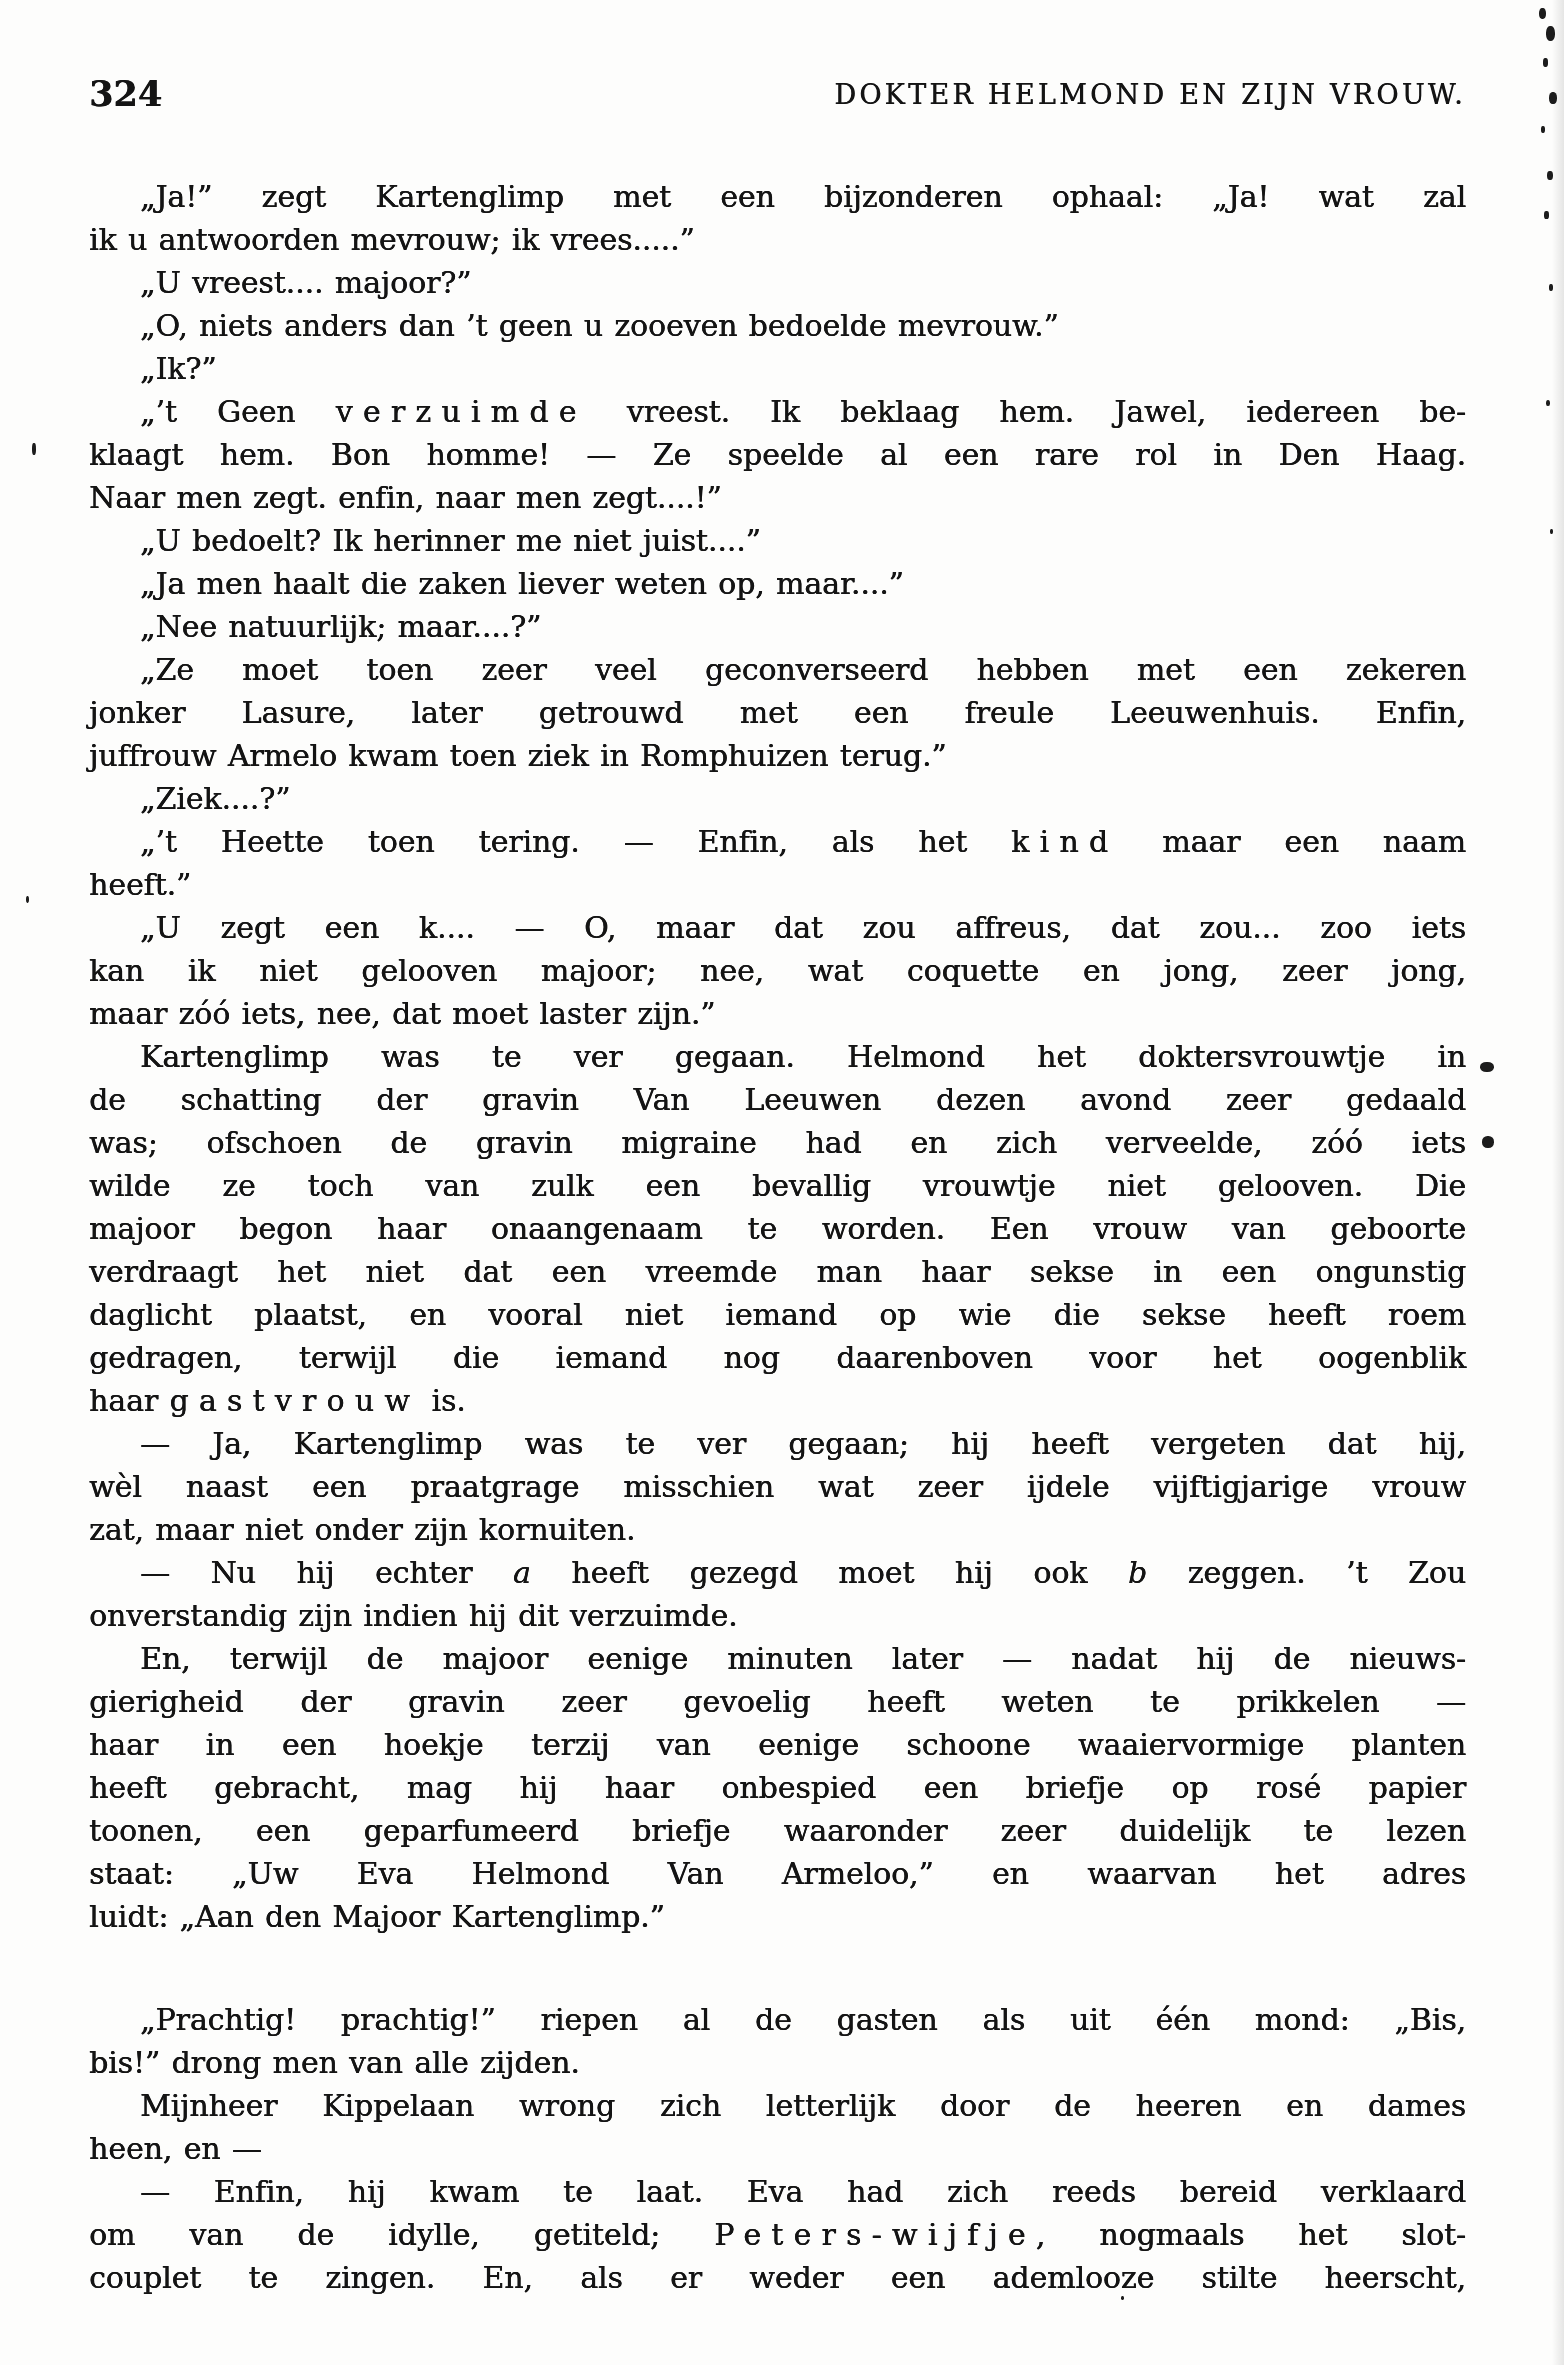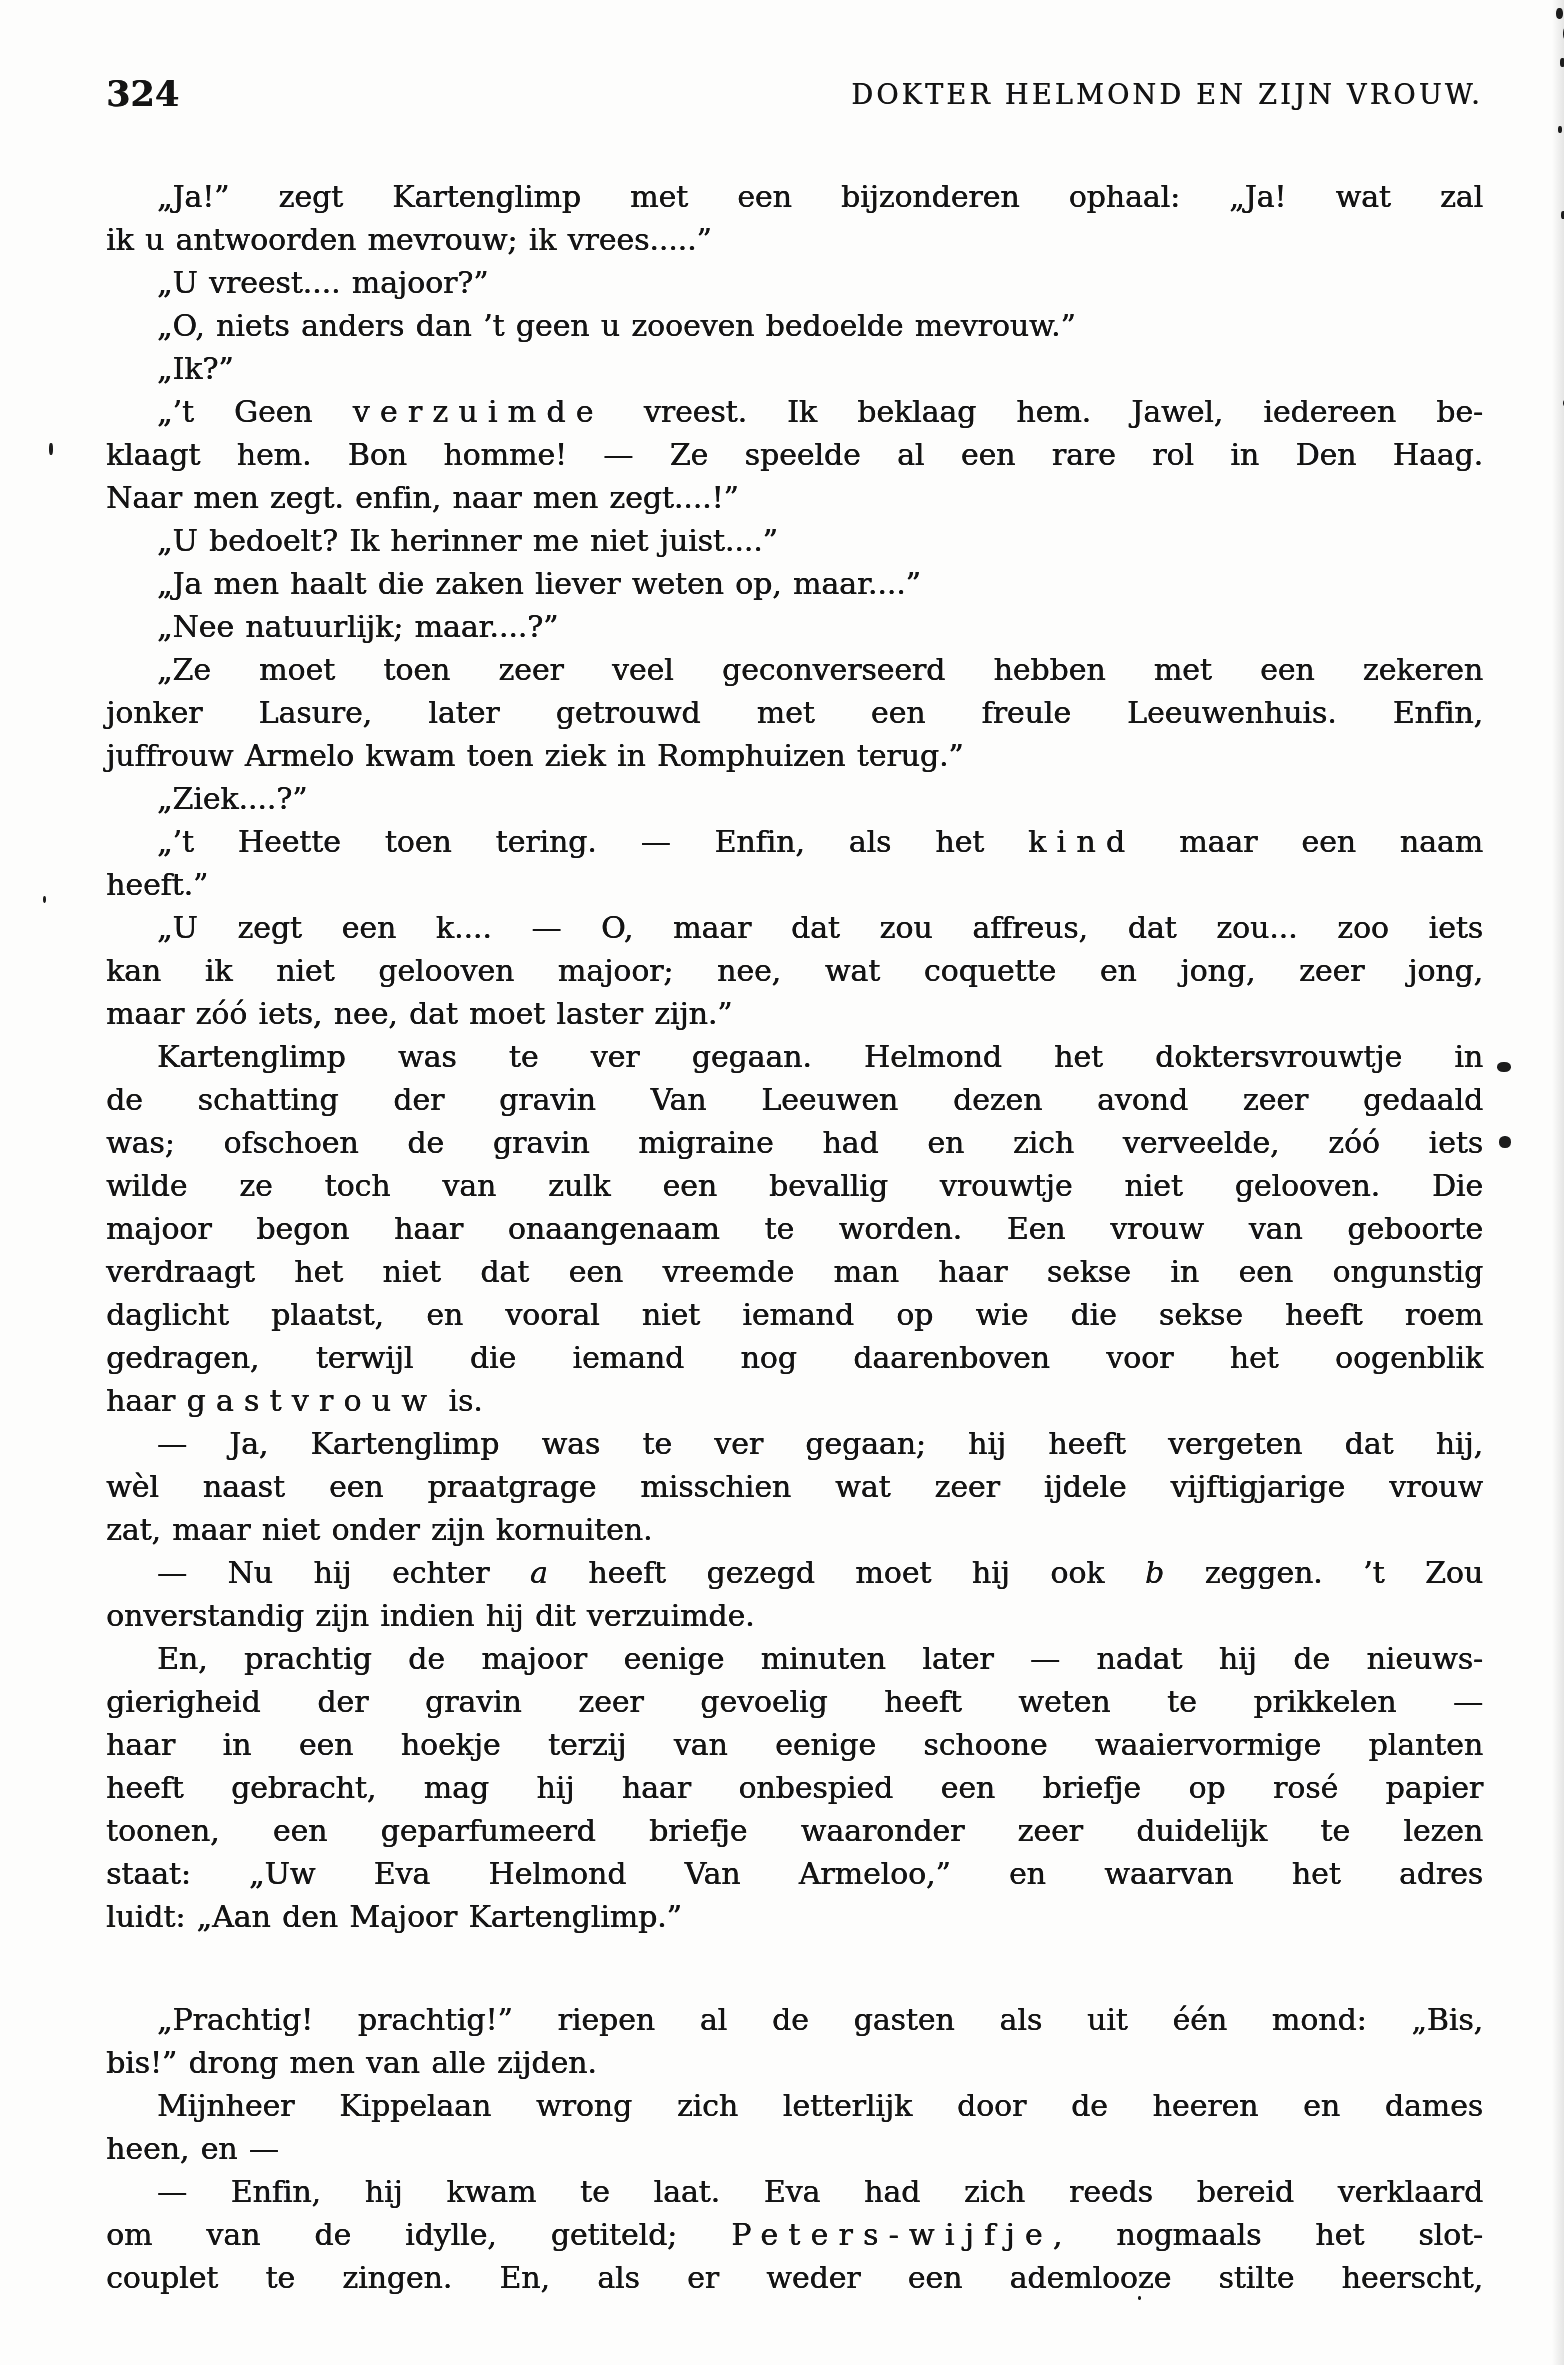--- a/index.html
+++ b/index.html
@@ -4,21 +4,21 @@
 <style>
   html, body { margin: 0; padding: 0; }
   body {
     width: 1565px; height: 2365px;
     background: #fdfdfc;
     font-family: "DejaVu Serif", serif;
     color: #141414;
     position: relative;
     overflow: hidden;
   }
-  .sheet { position: absolute; inset: 0; margin-left: 17px; }
+  .sheet { position: absolute; inset: 0; }
 
   
   .running-head {
     position: absolute;
     top: 73px; left: 89px; width: 1377px; height: 47px;
   }
   .pagenum {
     position: absolute; left: 0; top: 0;
     font-size: 35px; font-weight: bold;
     text-shadow: 0.5px 0 0 currentColor;
@@ -96,21 +96,21 @@
       <div class="line j"><span>majoor begon haar onaangenaam te worden. Een vrouw van geboorte</span></div>
       <div class="line j"><span>verdraagt het niet dat een vreemde man haar sekse in een ongunstig</span></div>
       <div class="line j"><span>daglicht plaatst, en vooral niet iemand op wie die sekse heeft roem</span></div>
       <div class="line j"><span>gedragen, terwijl die iemand nog daarenboven voor het oogenblik</span></div>
       <div class="line"><span>haar </span><span class="spaced">gastvrouw</span><span> is.</span></div>
       <div class="line j ind"><span>— Ja, Kartenglimp was te ver gegaan; hij heeft vergeten dat hij,</span></div>
       <div class="line j"><span>wèl naast een praatgrage misschien wat zeer ijdele vijftigjarige vrouw</span></div>
       <div class="line"><span>zat, maar niet onder zijn kornuiten.</span></div>
       <div class="line j ind"><span>— Nu hij echter </span><span class="italic">a</span><span> heeft gezegd moet hij ook </span><span class="italic">b</span><span> zeggen. ’t Zou</span></div>
       <div class="line"><span>onverstandig zijn indien hij dit verzuimde.</span></div>
-      <div class="line j ind"><span>En, prachtig de majoor eenige minuten later — nadat hij de nieuws-</span></div>
+      <div class="line j ind"><span>En, terwijl de majoor eenige minuten later — nadat hij de nieuws-</span></div>
       <div class="line j"><span>gierigheid der gravin zeer gevoelig heeft weten te prikkelen —</span></div>
       <div class="line j"><span>haar in een hoekje terzij van eenige schoone waaiervormige planten</span></div>
       <div class="line j"><span>heeft gebracht, mag hij haar onbespied een briefje op rosé papier</span></div>
       <div class="line j"><span>toonen, een geparfumeerd briefje waaronder zeer duidelijk te lezen</span></div>
       <div class="line j"><span>staat: „Uw Eva Helmond Van Armeloo,” en waarvan het adres</span></div>
       <div class="line"><span>luidt: „Aan den Majoor Kartenglimp.”</span></div>
       <div class="gap"></div>
       <div class="line j ind"><span>„Prachtig! prachtig!” riepen al de gasten als uit één mond: „Bis,</span></div>
       <div class="line"><span>bis!” drong men van alle zijden.</span></div>
       <div class="line j ind"><span>Mijnheer Kippelaan wrong zich letterlijk door de heeren en dames</span></div>

